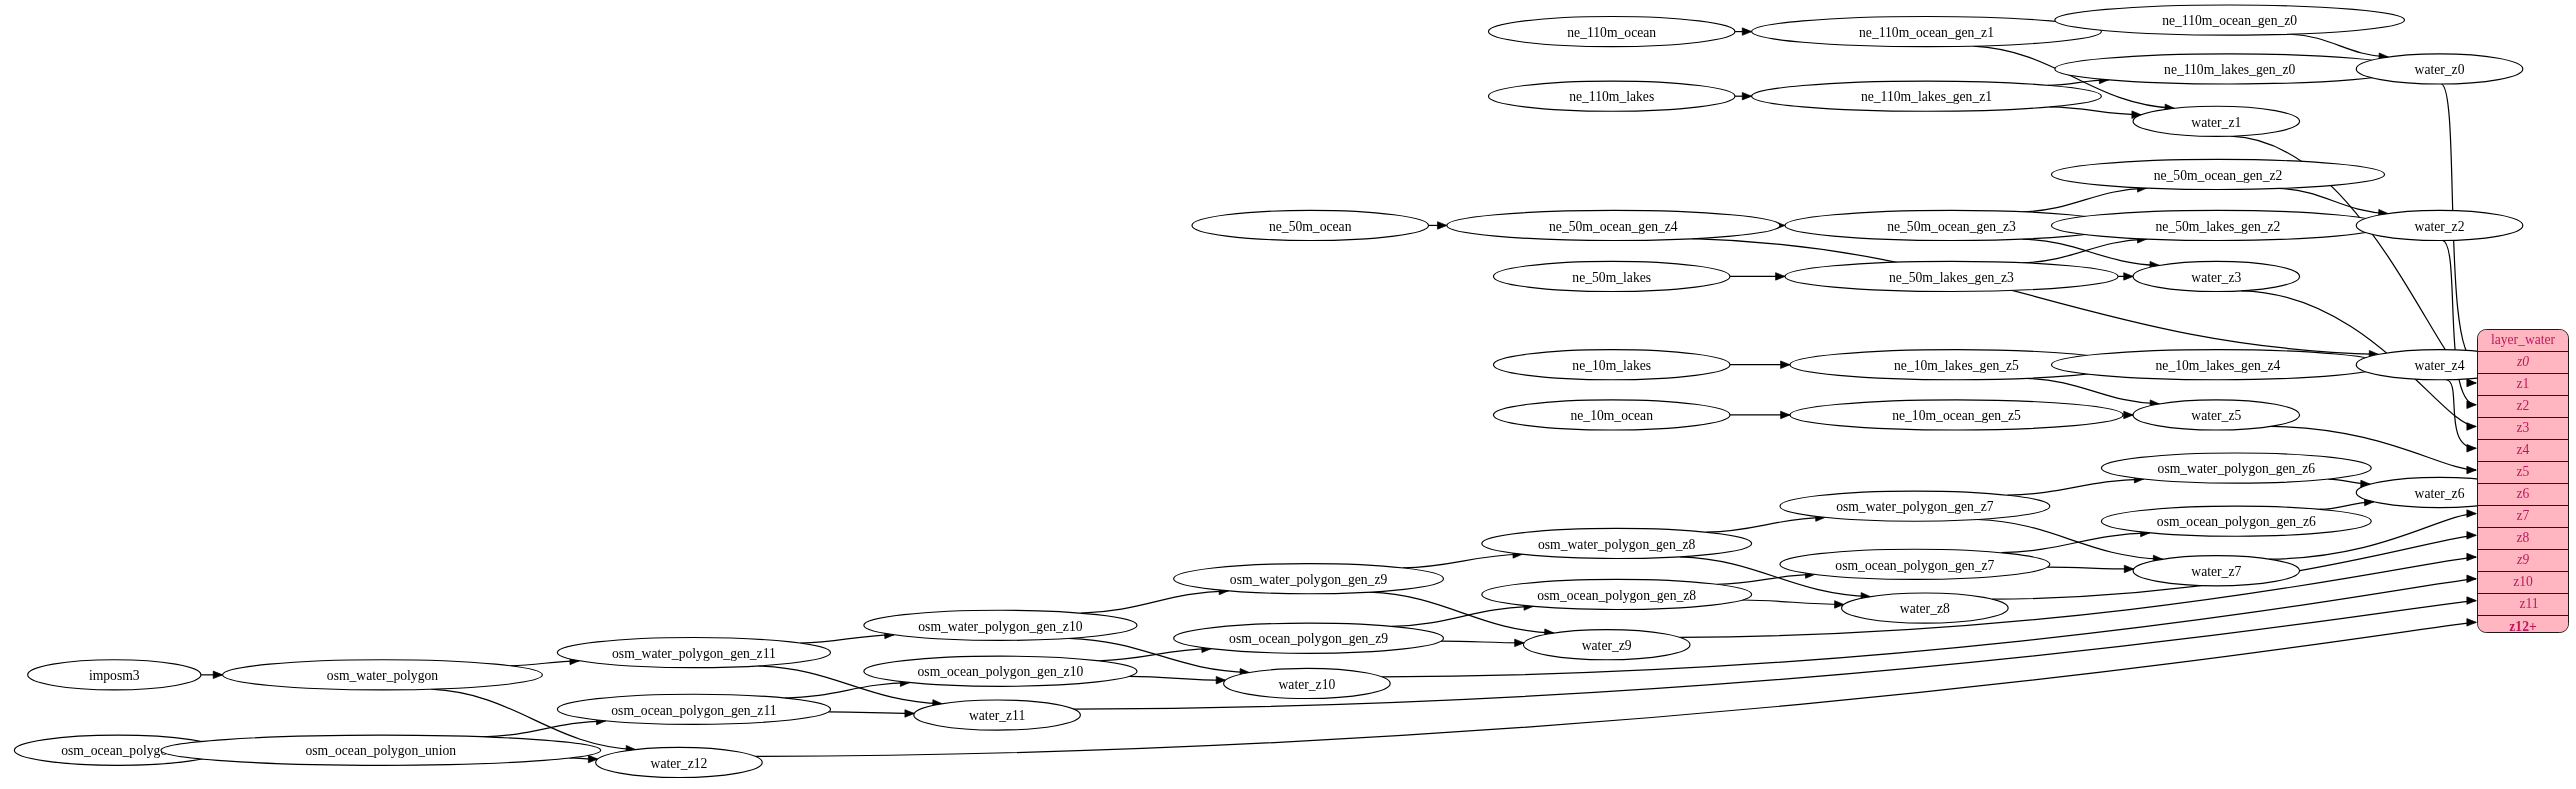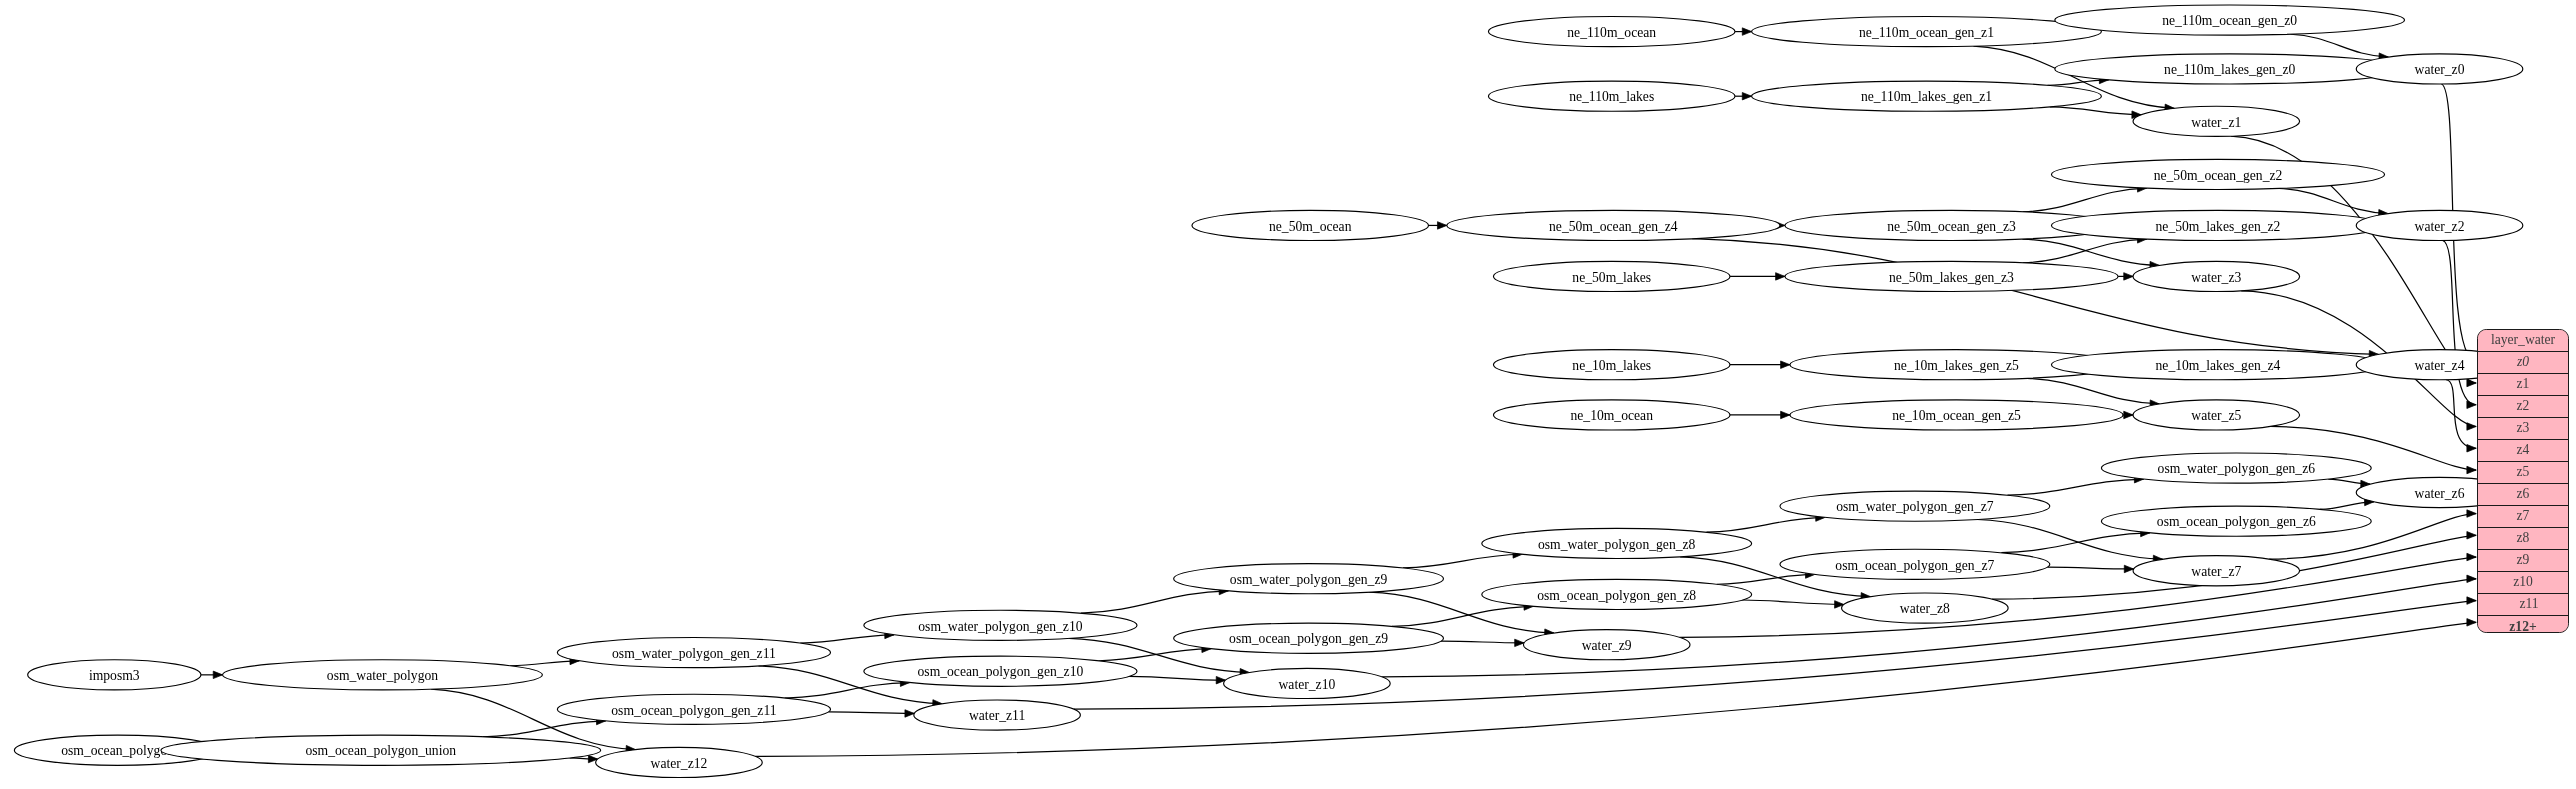--- a/index.html
+++ b/index.html
@@ -52,21 +52,21 @@
     border: 1.2px solid #1a1a1a;
     border-radius: 9.3px;
     background: #ffb6c1;
     overflow: hidden;
   }
   .record-cell {
     box-sizing: border-box;
     text-align: center;
     font-family: "Liberation Serif", "DejaVu Serif", serif;
     font-size: 13.6px;
-    color: #404040;
+    color: #be185d;
     background: #ffb6c1;
     border-bottom: 1.2px solid #1a1a1a;
     line-height: 1;
     display: flex;
     align-items: center;
     justify-content: center;
   }
   .record-cell:last-child {
     border-bottom: none;
     font-weight: bold;
@@ -405,19 +405,19 @@
     <div class="record-cell" id="record-title" style="height: 21.5px;">layer_water</div>
   <div class="record-cell" style="height: 22px; font-style: italic;">z0</div>
       <div class="record-cell" style="height: 22px;">z1</div>
       <div class="record-cell" style="height: 22px;">z2</div>
       <div class="record-cell" style="height: 22px;">z3</div>
       <div class="record-cell" style="height: 22px; text-align: center;">z4</div>
       <div class="record-cell" style="height: 22px;">z5</div>
       <div class="record-cell" style="height: 22px;">z6</div>
       <div class="record-cell" style="height: 22px;">z7</div>
       <div class="record-cell" style="height: 22px;">z8</div>
-      <div class="record-cell" style="height: 22px;">z9</div>
+      <div class="record-cell" style="height: 22px; font-style: italic;">z9</div>
       <div class="record-cell" style="height: 22px; text-align: right;">z10</div>
       <div class="record-cell" style="height: 22px; padding-left: 12px;">z11</div>
       <div class="record-cell" style="height: 22px;">z12+</div>
     </div>
 </div>
 
 
 </body></html>

